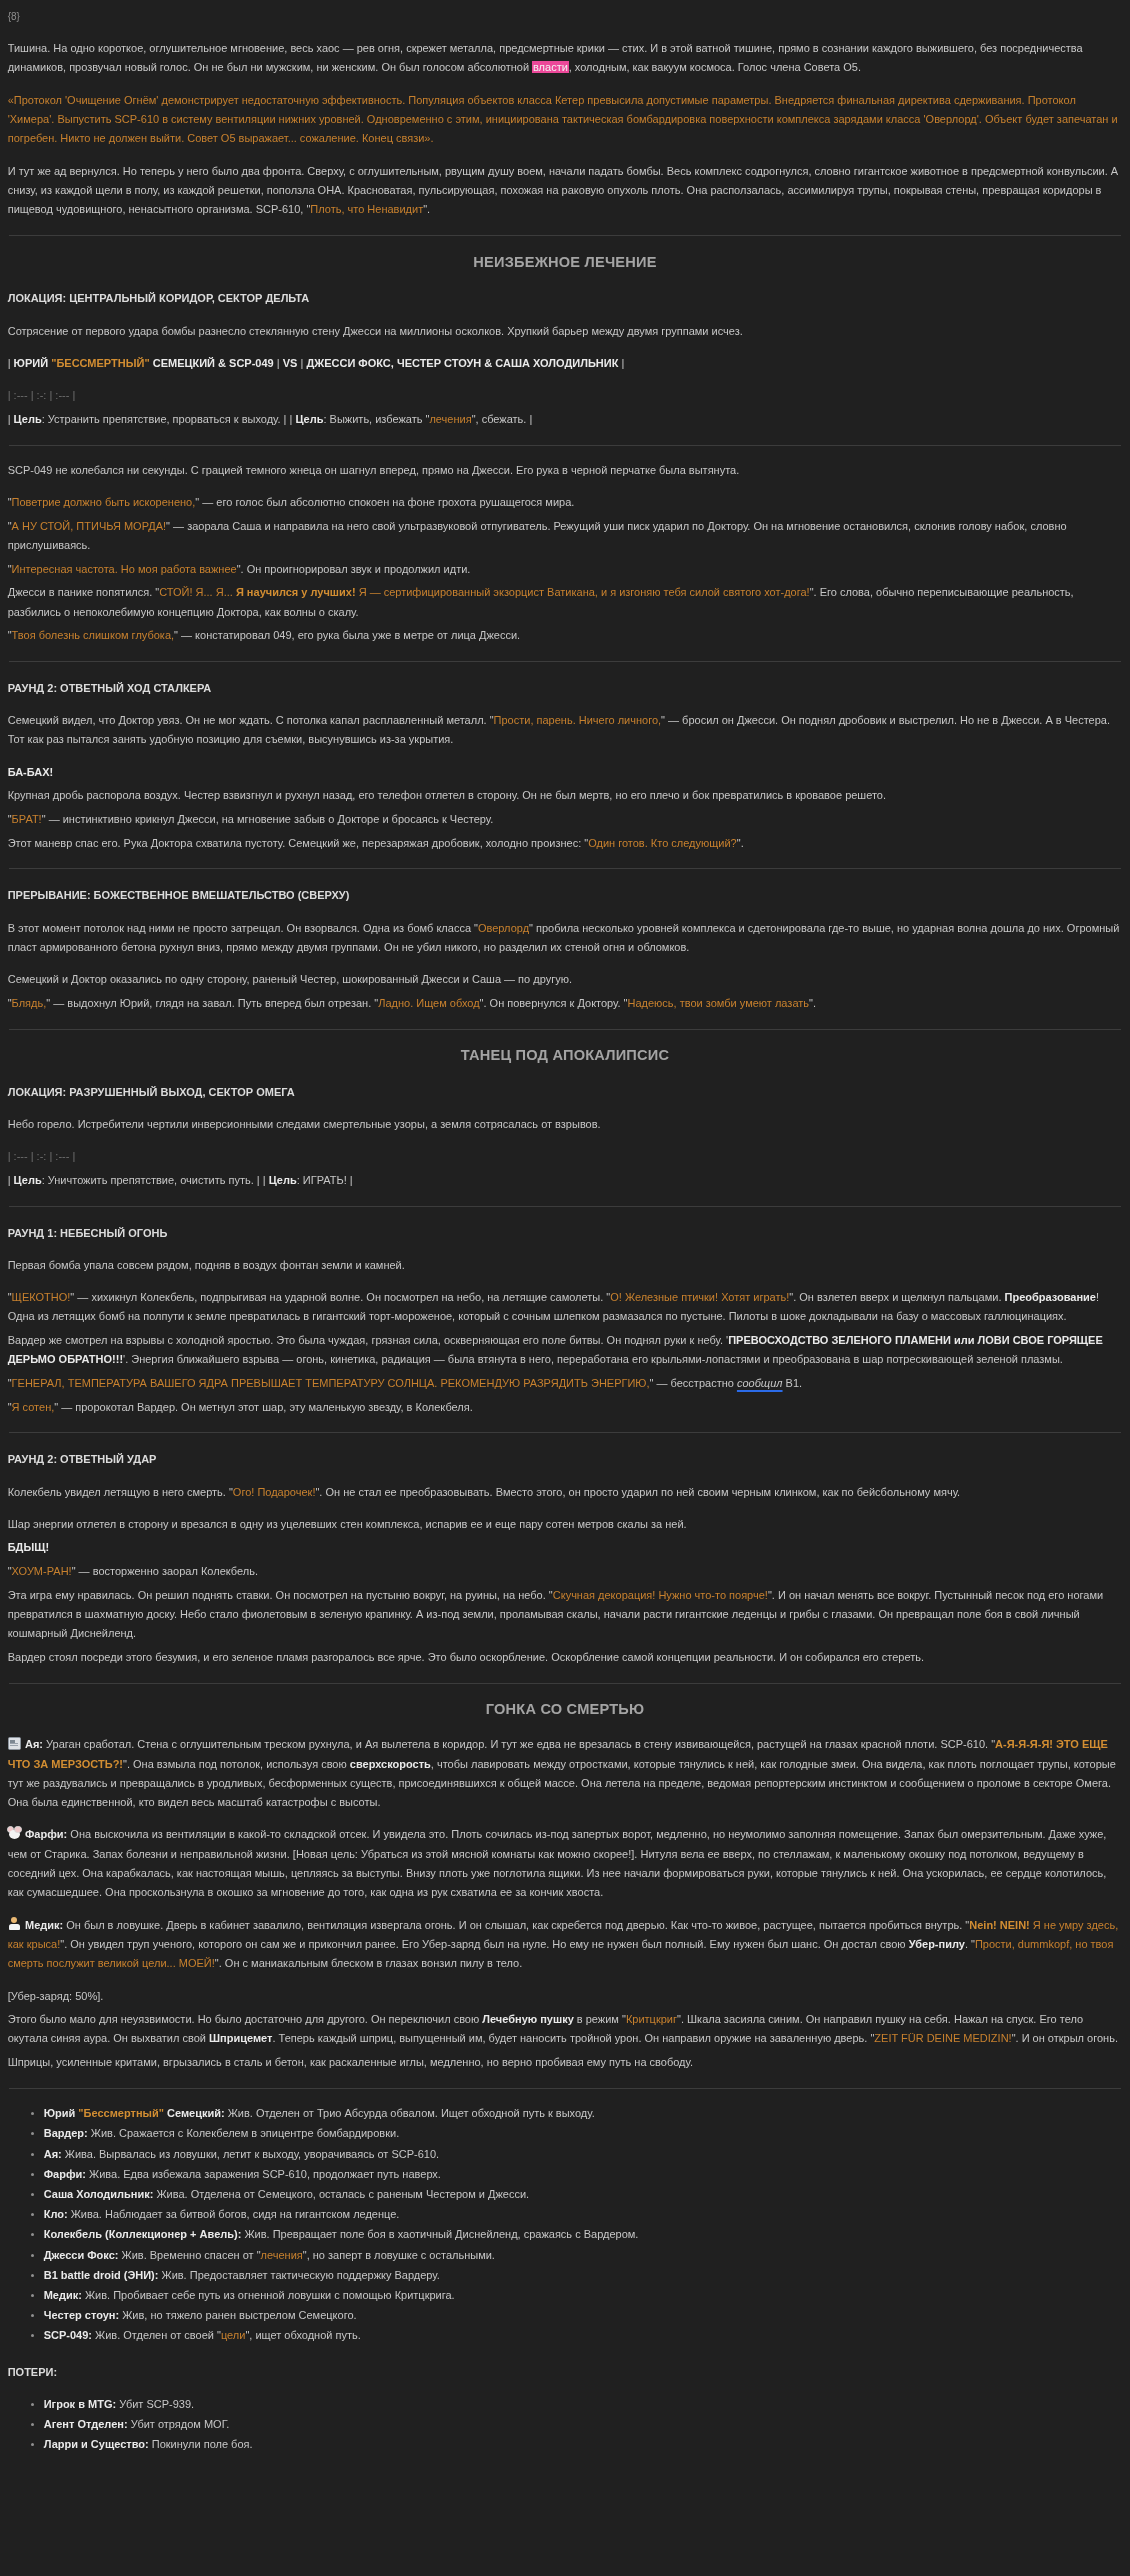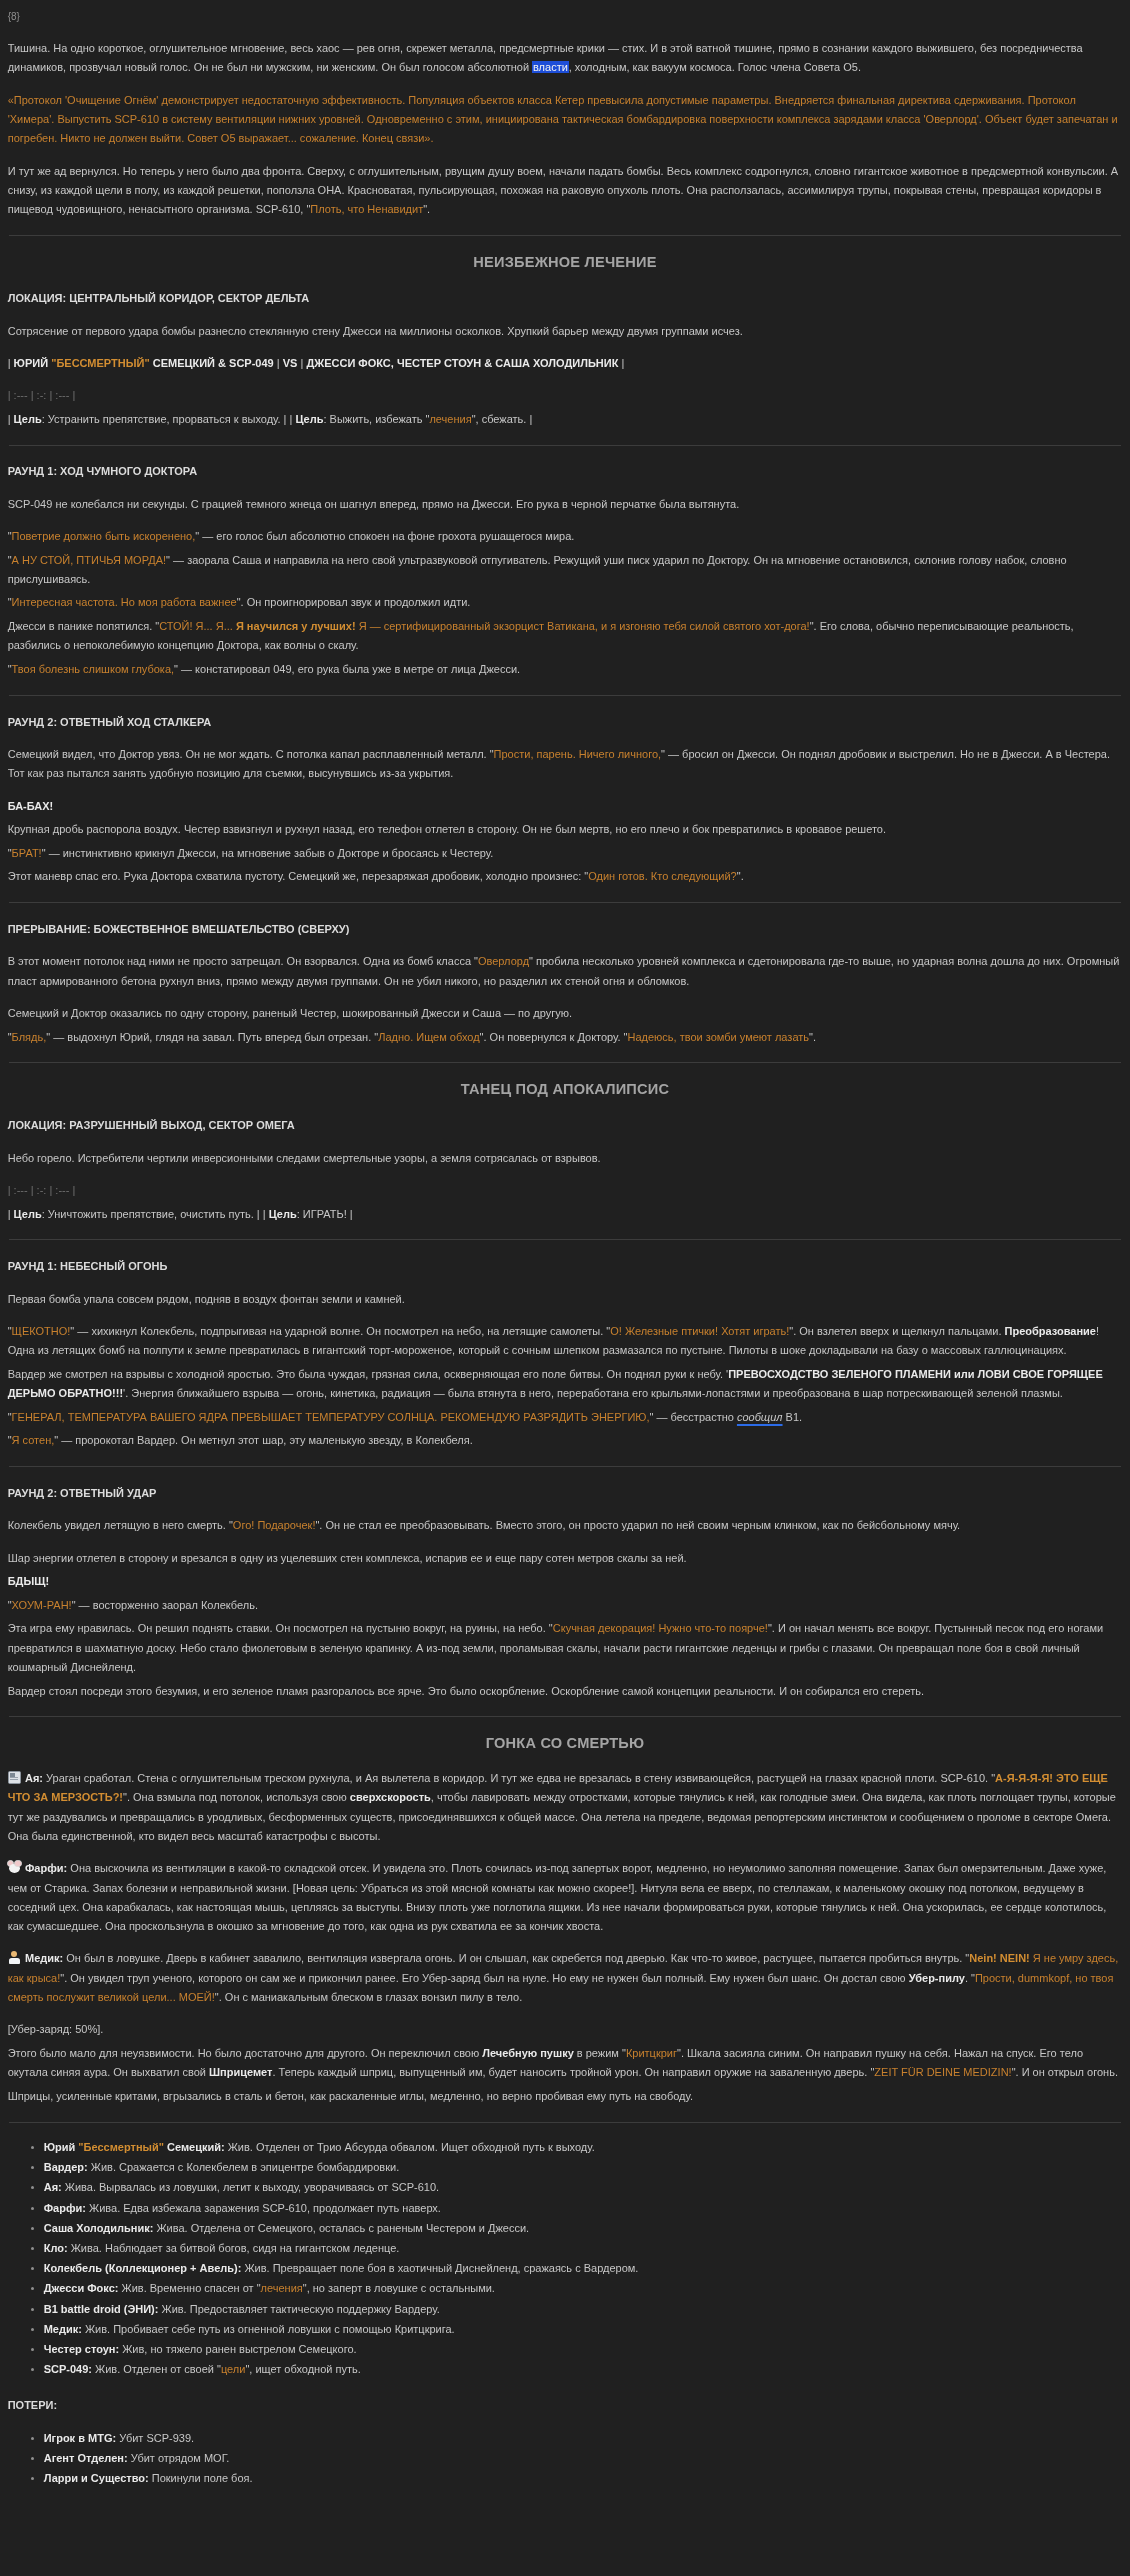--- a/index.html
+++ b/index.html
@@ -17,21 +17,21 @@
     text-align:center;color:#a4a4a4;font-weight:700;font-size:14.6px;
     margin:17px 0 15.5px;letter-spacing:0.2px;
   }
   .h2{color:#dcdcdc;font-weight:700;font-size:11px;margin:17px 0 13px;}
   .hr{height:0.9px;background:#3c3c3c;margin:15.5px 1.7px;}
   .run-n{color:#c7c7c7;}
   .run-b{color:#eaeaea;font-weight:700;}
   .run-q{color:#c8812e;}
   .run-qb{color:#d38e32;font-weight:700;}
   .run-dim{color:#6f6f6f;}
-  .run-hl{background:#1d4ed8;color:#f2f2f2;padding:0 0.9px;}
+  .run-hl{background:#ec4899;color:#f2f2f2;padding:0 0.9px;}
   .run-u{
     color:#c7c7c7;
     text-decoration:underline;
     text-decoration-color:#2b6be8;
     text-decoration-thickness:2.1px;
     text-underline-offset:3.4px;
     font-style:italic;
   }
   ul.list{margin:12px 0;padding-left:36px;}
   ul.list li{margin:0.9px 0;}
@@ -60,21 +60,20 @@
     <div class="p"><span class="run-q">«Протокол 'Очищение Огнём' демонстрирует недостаточную эффективность. Популяция объектов класса Кетер превысила допустимые параметры. Внедряется финальная директива сдерживания. Протокол 'Химера'. Выпустить SCP-610 в систему вентиляции нижних уровней. Одновременно с этим, инициирована тактическая бомбардировка поверхности комплекса зарядами класса 'Оверлорд'. Объект будет запечатан и погребен. Никто не должен выйти. Совет О5 выражает... сожаление. Конец связи».</span></div>
     <div class="p"><span class="run-n">И тут же ад вернулся. Но теперь у него было два фронта. Сверху, с оглушительным, рвущим душу воем, начали падать бомбы. Весь комплекс содрогнулся, словно гигантское животное в предсмертной конвульсии. А снизу, из каждой щели в полу, из каждой решетки, поползла ОНА. Красноватая, пульсирующая, похожая на раковую опухоль плоть. Она расползалась, ассимилируя трупы, покрывая стены, превращая коридоры в пищевод чудовищного, ненасытного организма. SCP-610, "</span><span class="run-q">Плоть, что Ненавидит</span><span class="run-n">".</span></div>
     <div class="hr"></div>
     <div class="h1">НЕИЗБЕЖНОЕ ЛЕЧЕНИЕ</div>
     <div class="h2">ЛОКАЦИЯ: ЦЕНТРАЛЬНЫЙ КОРИДОР, СЕКТОР ДЕЛЬТА</div>
     <div class="p"><span class="run-n">Сотрясение от первого удара бомбы разнесло стеклянную стену Джесси на миллионы осколков. Хрупкий барьер между двумя группами исчез.</span></div>
     <div class="p"><span class="run-n">| </span><span class="run-b">ЮРИЙ </span><span class="run-qb">"БЕССМЕРТНЫЙ"</span><span class="run-b"> СЕМЕЦКИЙ &amp; SCP-049</span><span class="run-n"> | </span><span class="run-b">VS</span><span class="run-n"> | </span><span class="run-b">ДЖЕССИ ФОКС, ЧЕСТЕР СТОУН &amp; САША ХОЛОДИЛЬНИК</span><span class="run-n"> |</span></div>
     <div class="line"><span class="run-dim">| :--- | :-: | :--- |</span></div>
     <div class="line"><span class="run-n">| </span><span class="run-b">Цель</span><span class="run-n">: Устранить препятствие, прорваться к выходу. | | </span><span class="run-b">Цель</span><span class="run-n">: Выжить, избежать "</span><span class="run-q">лечения</span><span class="run-n">", сбежать. |</span></div>
     <div class="hr"></div>
-    <div class="h2">РАУНД 1: ХОД ЧУМНОГО ДОКТОРА</div>
     <div class="p"><span class="run-n">SCP-049 не колебался ни секунды. С грацией темного жнеца он шагнул вперед, прямо на Джесси. Его рука в черной перчатке была вытянута.</span></div>
     <div class="line"><span class="run-n">"</span><span class="run-q">Поветрие должно быть искоренено,</span><span class="run-n">" — его голос был абсолютно спокоен на фоне грохота рушащегося мира.</span></div>
     <div class="line"><span class="run-n">"</span><span class="run-q">А НУ СТОЙ, ПТИЧЬЯ МОРДА!</span><span class="run-n">" — заорала Саша и направила на него свой ультразвуковой отпугиватель. Режущий уши писк ударил по Доктору. Он на мгновение остановился, склонив голову набок, словно прислушиваясь.</span></div>
     <div class="line"><span class="run-n">"</span><span class="run-q">Интересная частота. Но моя работа важнее</span><span class="run-n">". Он проигнорировал звук и продолжил идти.</span></div>
     <div class="line"><span class="run-n">Джесси в панике попятился. "</span><span class="run-q">СТОЙ! Я... Я... </span><span class="run-qb">Я научился у лучших!</span><span class="run-q"> Я — сертифицированный экзорцист Ватикана, и я изгоняю тебя силой святого хот-дога!</span><span class="run-n">". Его слова, обычно переписывающие реальность, разбились о непоколебимую концепцию Доктора, как волны о скалу.</span></div>
     <div class="line"><span class="run-n">"</span><span class="run-q">Твоя болезнь слишком глубока,</span><span class="run-n">" — констатировал 049, его рука была уже в метре от лица Джесси.</span></div>
     <div class="hr"></div>
     <div class="h2">РАУНД 2: ОТВЕТНЫЙ ХОД СТАЛКЕРА</div>
     <div class="p"><span class="run-n">Семецкий видел, что Доктор увяз. Он не мог ждать. С потолка капал расплавленный металл. "</span><span class="run-q">Прости, парень. Ничего личного,</span><span class="run-n">" — бросил он Джесси. Он поднял дробовик и выстрелил. Но не в Джесси. А в Честера. Тот как раз пытался занять удобную позицию для съемки, высунувшись из-за укрытия.</span></div>
     <div class="line"><span class="run-b">БА-БАХ!</span></div>

